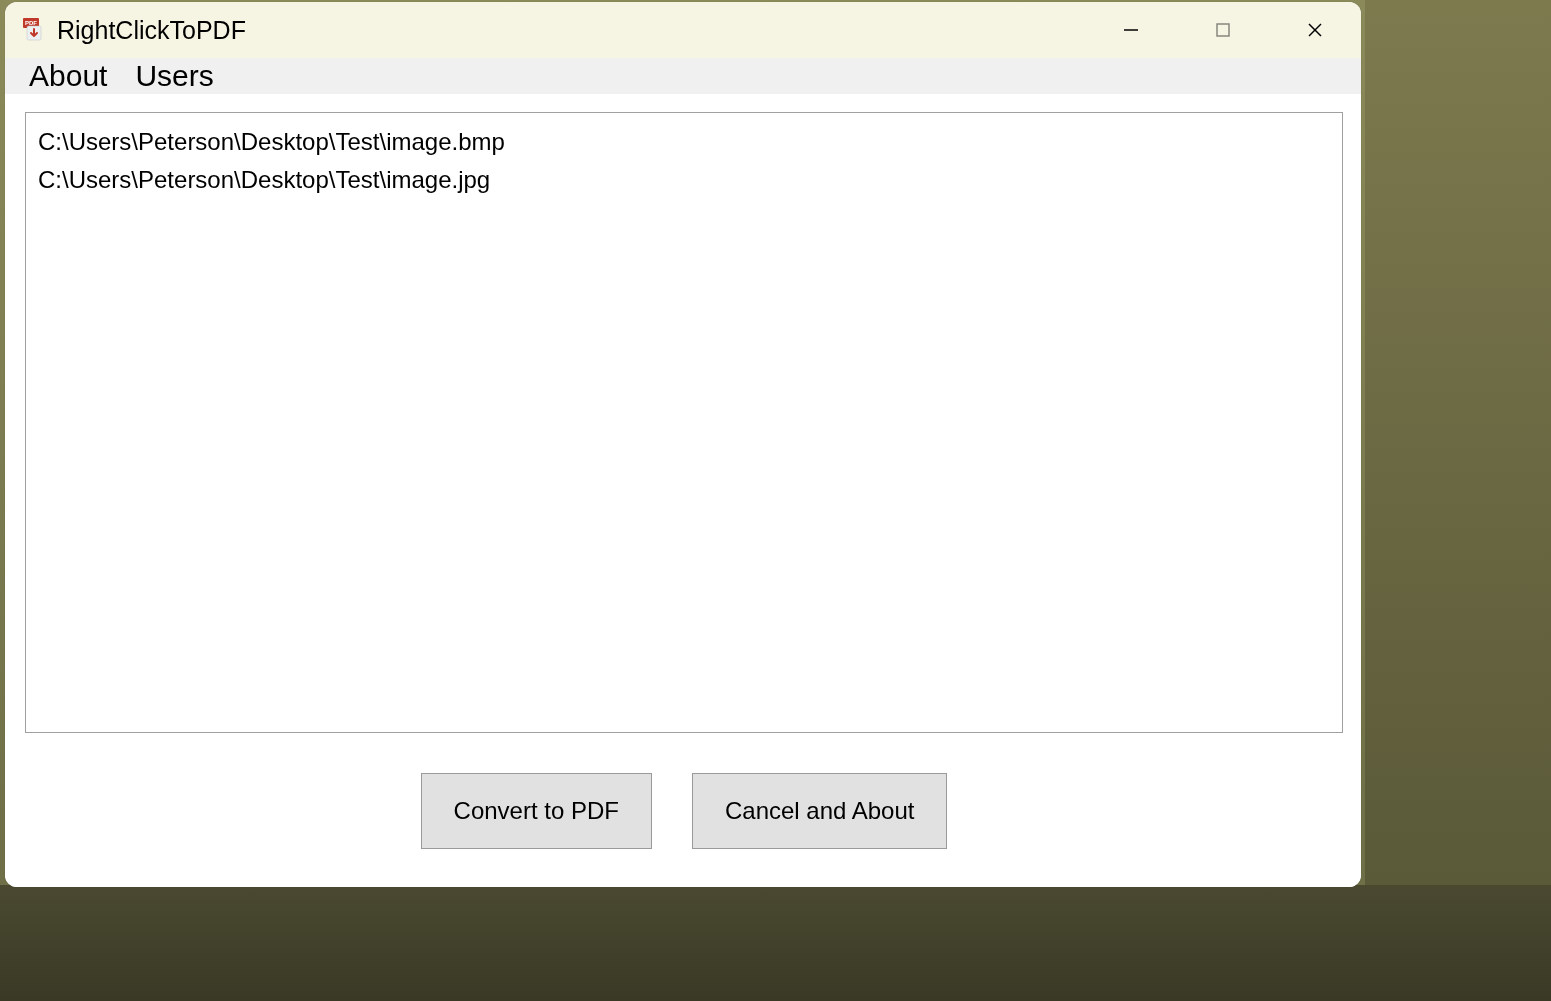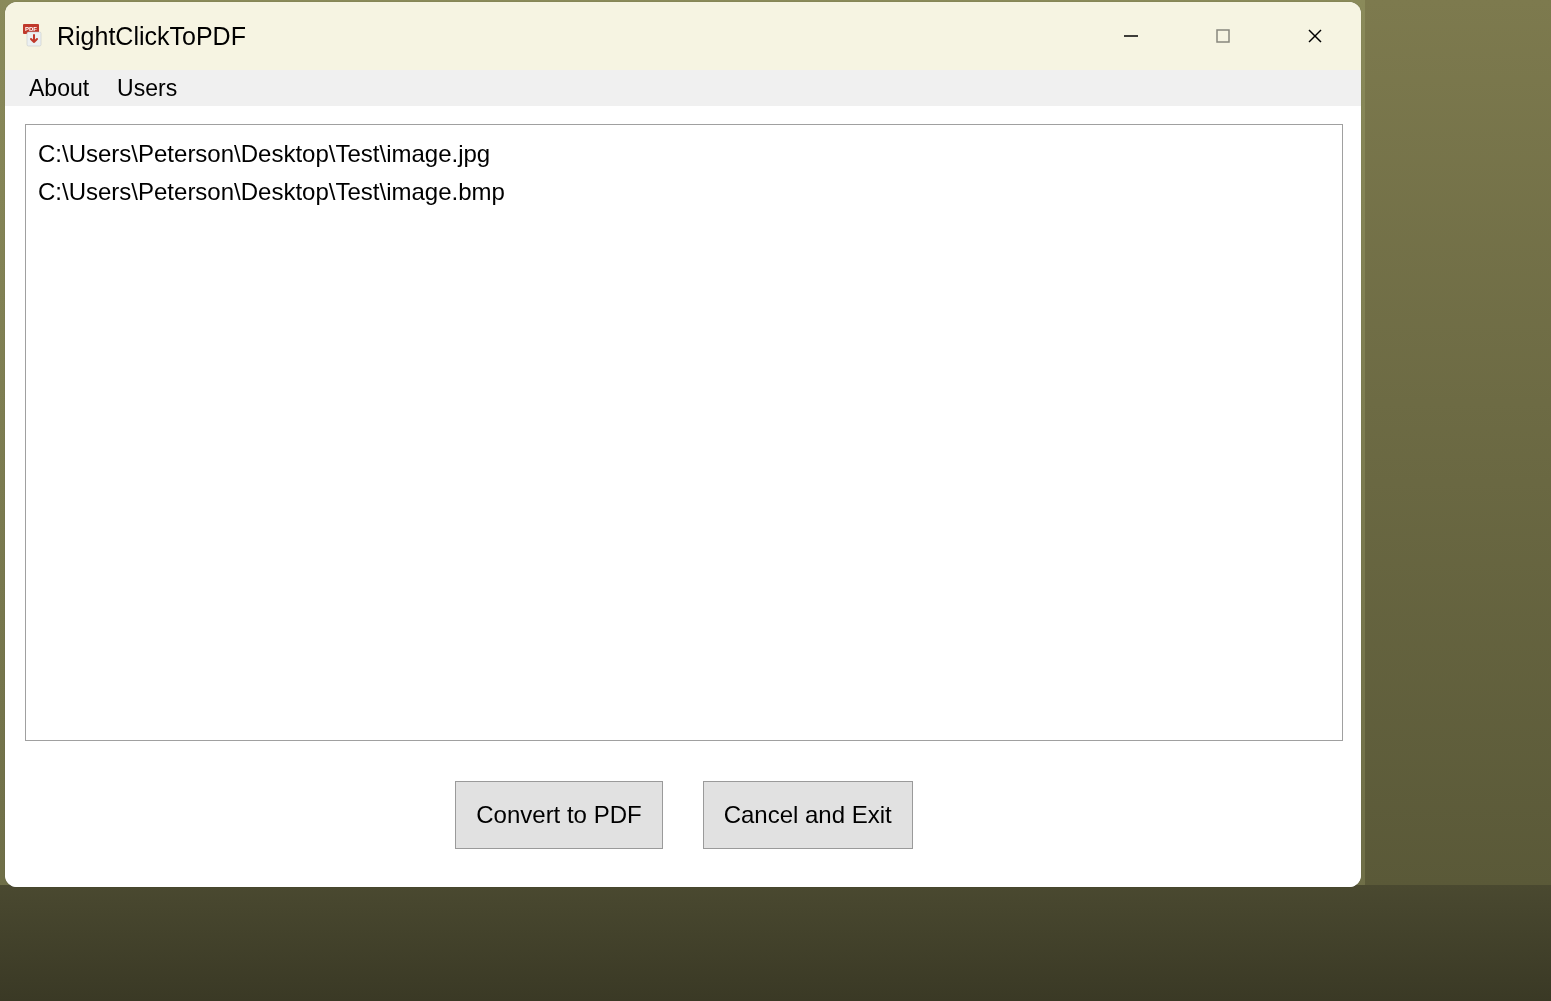--- a/index.html
+++ b/index.html
@@ -22,21 +22,21 @@
       width: 1356px;
       height: 885px;
       background: #ffffff;
       border-radius: 12px;
       overflow: hidden;
       box-shadow: 0 0 1px rgba(0,0,0,0.3);
       display: flex;
       flex-direction: column;
     }
     .titlebar {
-      height: 68px;
+      height: 56px;
       background: #f6f4e2;
       display: flex;
       align-items: center;
       padding-left: 16px;
       position: relative;
     }
     .titlebar-icon {
       width: 26px;
       height: 26px;
       margin-right: 10px;
@@ -71,21 +71,21 @@
     }
     .menubar {
       height: 36px;
       background: #f0f0f0;
       display: flex;
       align-items: center;
       padding-left: 10px;
       gap: 0;
     }
     .menu-item {
-      font-size: 23px;
+      font-size: 30px;
       color: #000;
       padding: 2px 14px;
       cursor: pointer;
     }
     .content {
       flex: 1;
       background: #ffffff;
       padding: 18px 18px 18px 20px;
       display: flex;
       flex-direction: column;
@@ -104,31 +104,31 @@
       white-space: nowrap;
     }
     .button-row {
       display: flex;
       justify-content: center;
       gap: 40px;
       padding: 40px 0 20px 0;
     }
     .action-button {
       min-width: 202px;
-      height: 68px;
+      height: 76px;
       background: #e1e1e1;
       border: 1px solid #9a9a9a;
       font-size: 24px;
       color: #000;
       display: flex;
       align-items: center;
       justify-content: center;
       cursor: pointer;
       font-family: inherit;
-      padding: 0 20px;
+      padding: 0 32px;
     }
     .desktop-right {
       position: absolute;
       right: 0;
       top: 0;
       width: 186px;
       height: 885px;
       background: linear-gradient(to bottom, #7d7a4e 0%, #5a5938 100%);
     }
     .taskbar {
@@ -177,21 +177,21 @@
     </div>
   </div>
 
   <div class="menubar">
     <div class="menu-item">About</div>
     <div class="menu-item">Users</div>
   </div>
 
   <div class="content">
     <div class="file-list" id="file-list">
+        <div class="file-item">C:\Users\Peterson\Desktop\Test\image.bmp</div>
         <div class="file-item">C:\Users\Peterson\Desktop\Test\image.jpg</div>
-        <div class="file-item">C:\Users\Peterson\Desktop\Test\image.bmp</div>
       </div>
     <div class="button-row">
       <button class="action-button">Convert to PDF</button>
-      <button class="action-button">Cancel and Exit</button>
+      <button class="action-button">Cancel and About</button>
     </div>
   </div>
 </div>
 
 </body></html>

